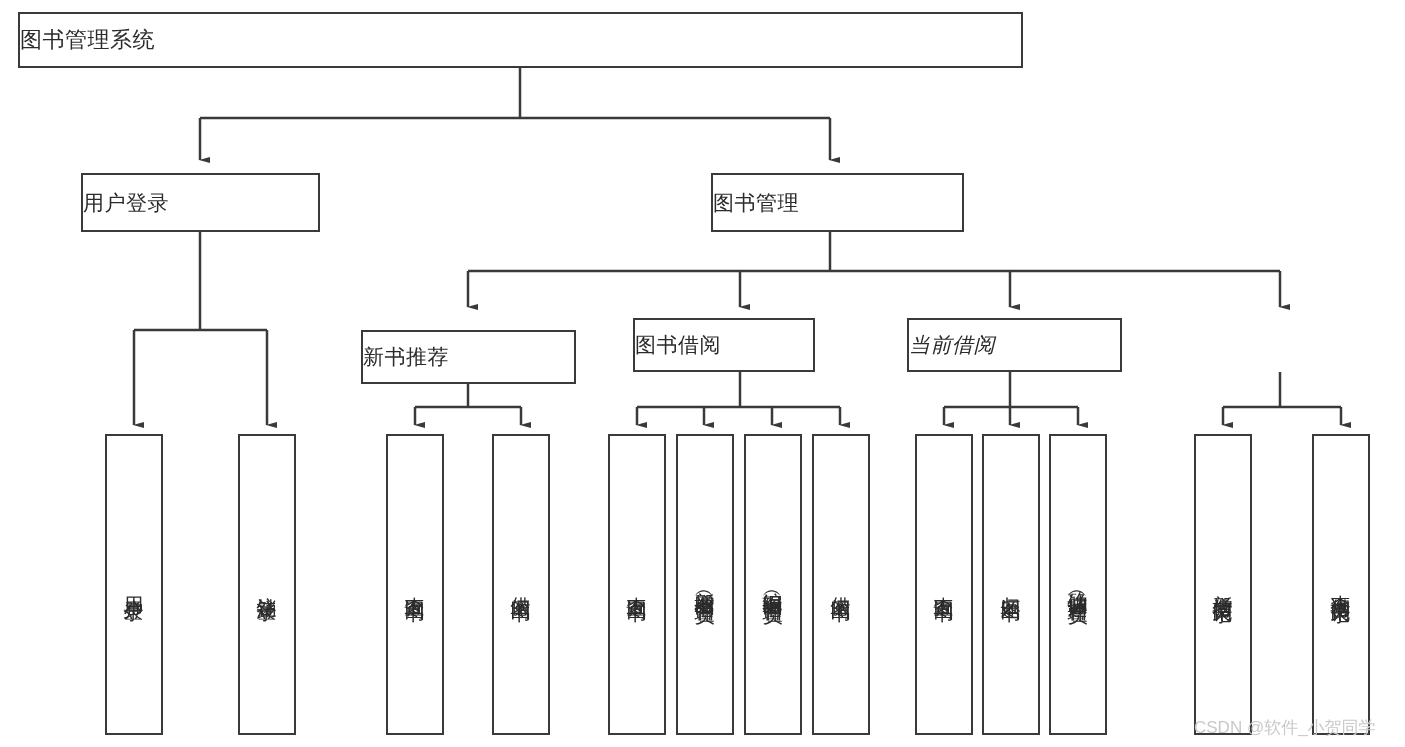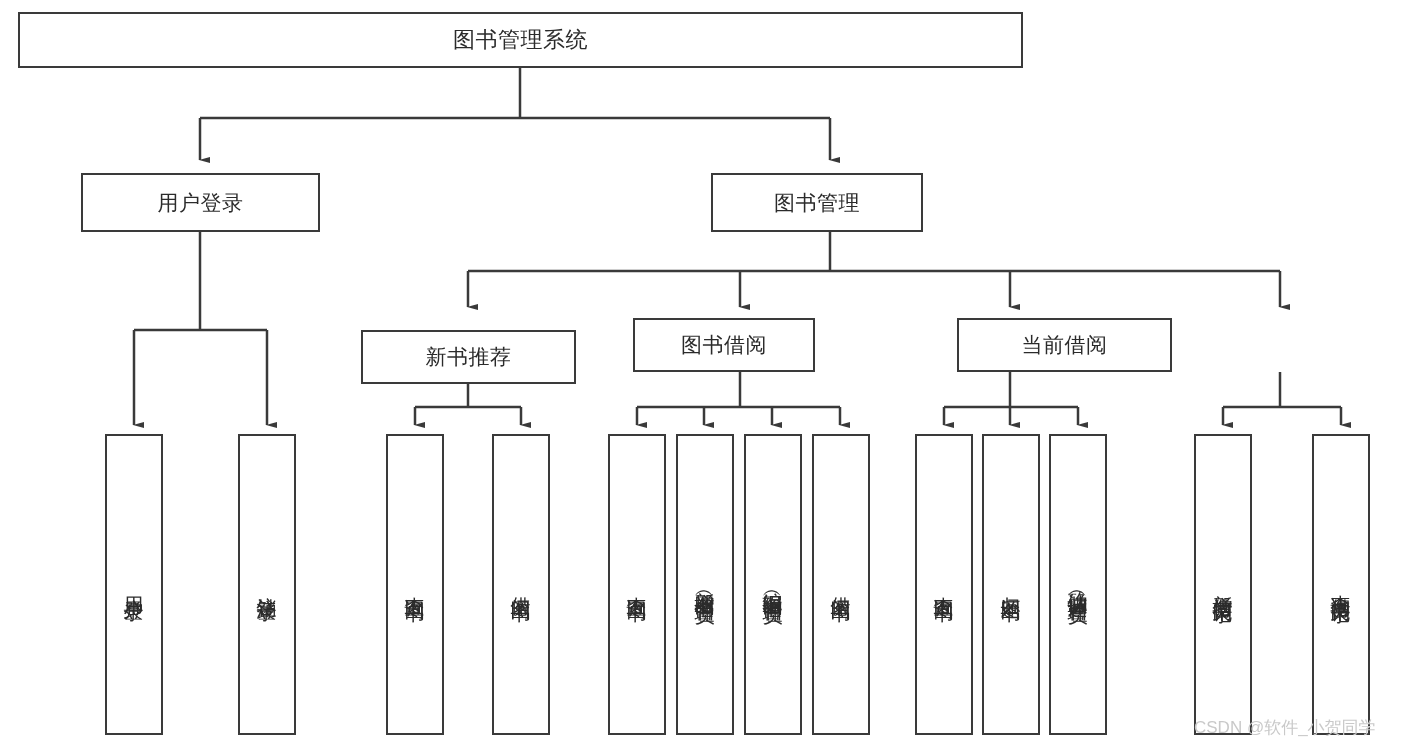--- a/index.html
+++ b/index.html
@@ -25,21 +25,20 @@
     width: 1405px;
     height: 747px;
   }
   .node {
     position: absolute;
     box-sizing: border-box;
     border: 2px solid #3a3a3a;
     background: #ffffff;
     display: flex;
     align-items: center;
-    justify-content: center;
     color: #2b2b2b;
     z-index: 3;
   }
   .node .label {
     display: block;
     text-align: center;
     line-height: 1.12;
     white-space: nowrap;
   }
   .node.horiz .label {
@@ -126,31 +125,31 @@
     </g>
   </svg>
 
   <div class="node root horiz" style="left:18px; top:12px; width:1005px; height:56px;">
     <span class="label">图书管理系统</span>
   </div>
 
   <div class="node horiz" style="left:81px; top:173px; width:239px; height:59px;">
     <span class="label">用户登录</span>
   </div>
-  <div class="node horiz" style="left:711px; top:173px; width:212px; height:59px;">
+  <div class="node horiz" style="left:711px; top:173px; width:253px; height:59px;">
     <span class="label">图书管理</span>
   </div>
 
   <div class="node horiz" style="left:361px; top:330px; width:215px; height:54px;">
     <span class="label">新书推荐</span>
   </div>
   <div class="node horiz" style="left:633px; top:318px; width:182px; height:54px;">
     <span class="label">图书借阅</span>
   </div>
-  <div class="node horiz" style="left:957px; top:318px; width:215px; height:54px;">
+  <div class="node horiz" style="left:907px; top:318px; width:215px; height:54px;font-style:italic;">
     <span class="label">当前借阅</span>
   </div>
 
   <div class="node vert" style="left:105px; top:434px; width:58px; height:301px;">
     <span class="label">用户登录</span>
   </div>
   <div class="node vert" style="left:238px; top:434px; width:58px; height:301px;">
     <span class="label">注销登录</span>
   </div>
 

